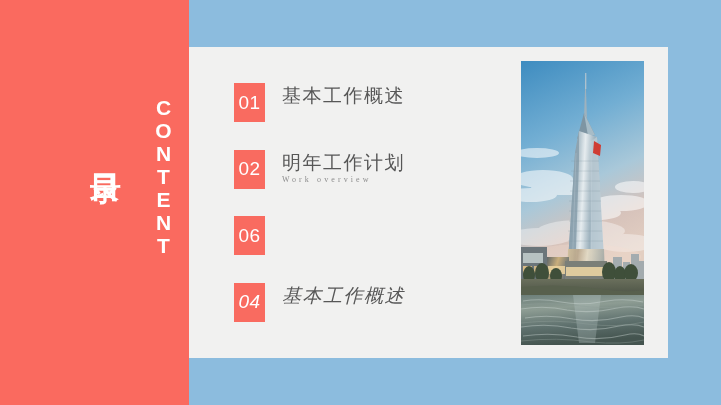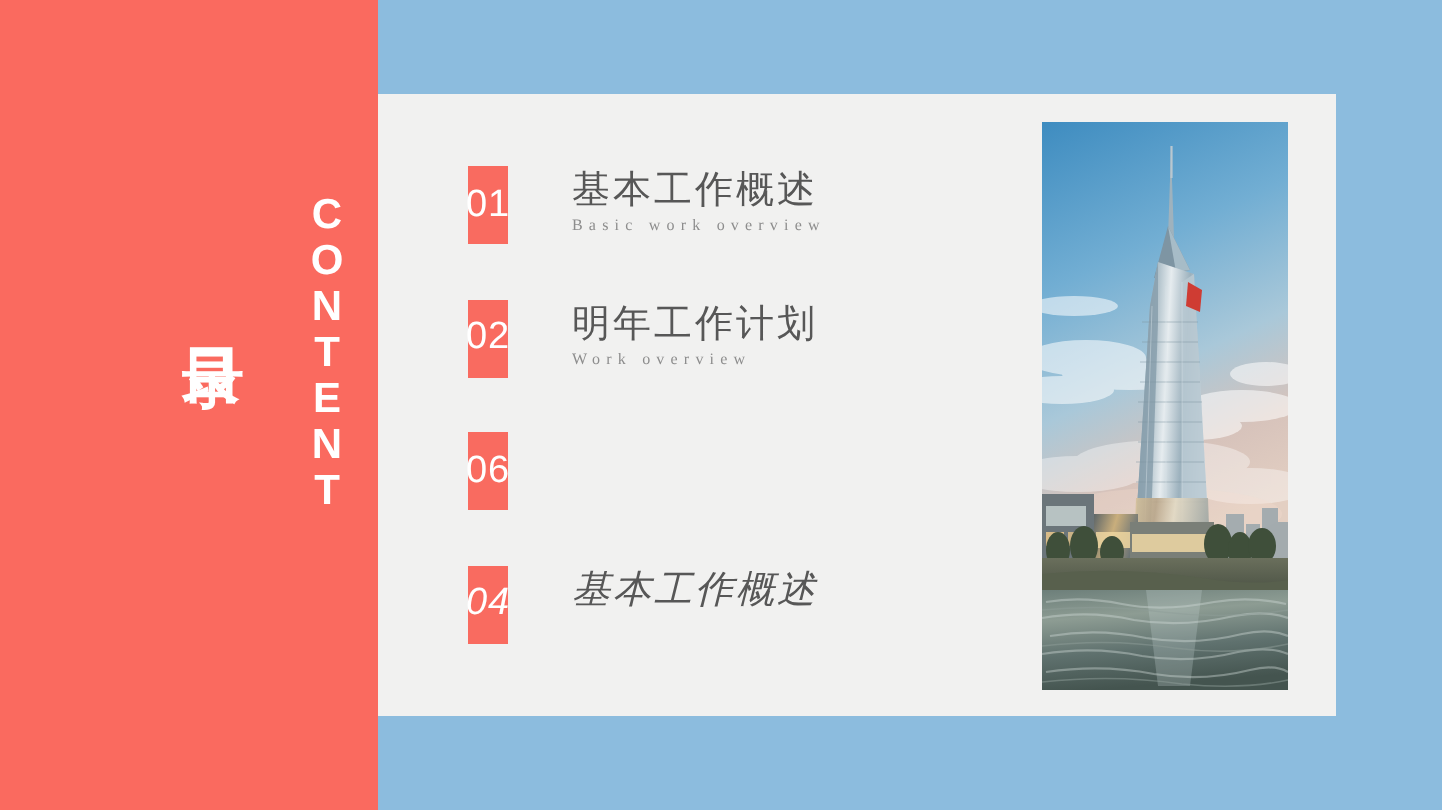--- a/index.html
+++ b/index.html
@@ -90,35 +90,35 @@
     position: relative;
     height: 39px;
     margin-bottom: 27.5px;
     display: flex;
     align-items: flex-start;
   }
   .agenda-item:last-child { margin-bottom: 0; font-style: italic; }
 
   .num-box {
     flex: 0 0 auto;
-    width: 20px;
+    width: 31px;
     height: 39px;
     background: #f96b60;
     color: #ffffff;
     font-size: 19px;
     font-weight: normal;
     display: flex;
     align-items: center;
     justify-content: center;
     letter-spacing: 0.5px;
     font-family: "Liberation Sans", sans-serif;
   }
 
   .item-text {
-    margin-left: 32px;
+    margin-left: 17px;
     padding-top: 1px;
   }
   .item-title {
     color: #575757;
     font-size: 19px;
     letter-spacing: 1.5px;
     line-height: 22px;
     white-space: nowrap;
     font-family: "DejaVu Sans", "Liberation Sans", sans-serif;
   }
@@ -156,21 +156,20 @@
     <div class="sidebar-title">目录</div>
     <div class="sidebar-subtitle">CONTENT</div>
   </div>
 
   <div class="agenda">
 
     <div class="agenda-item">
       <div class="num-box">01</div>
       <div class="item-text">
         <div class="item-title">基本工作概述</div>
-        <div class="item-sub">Basic work overview</div>
       </div>
     </div>
 
     <div class="agenda-item">
       <div class="num-box">02</div>
       <div class="item-text">
         <div class="item-title">明年工作计划</div>
         <div class="item-sub">Work overview</div>
       </div>
     </div>

